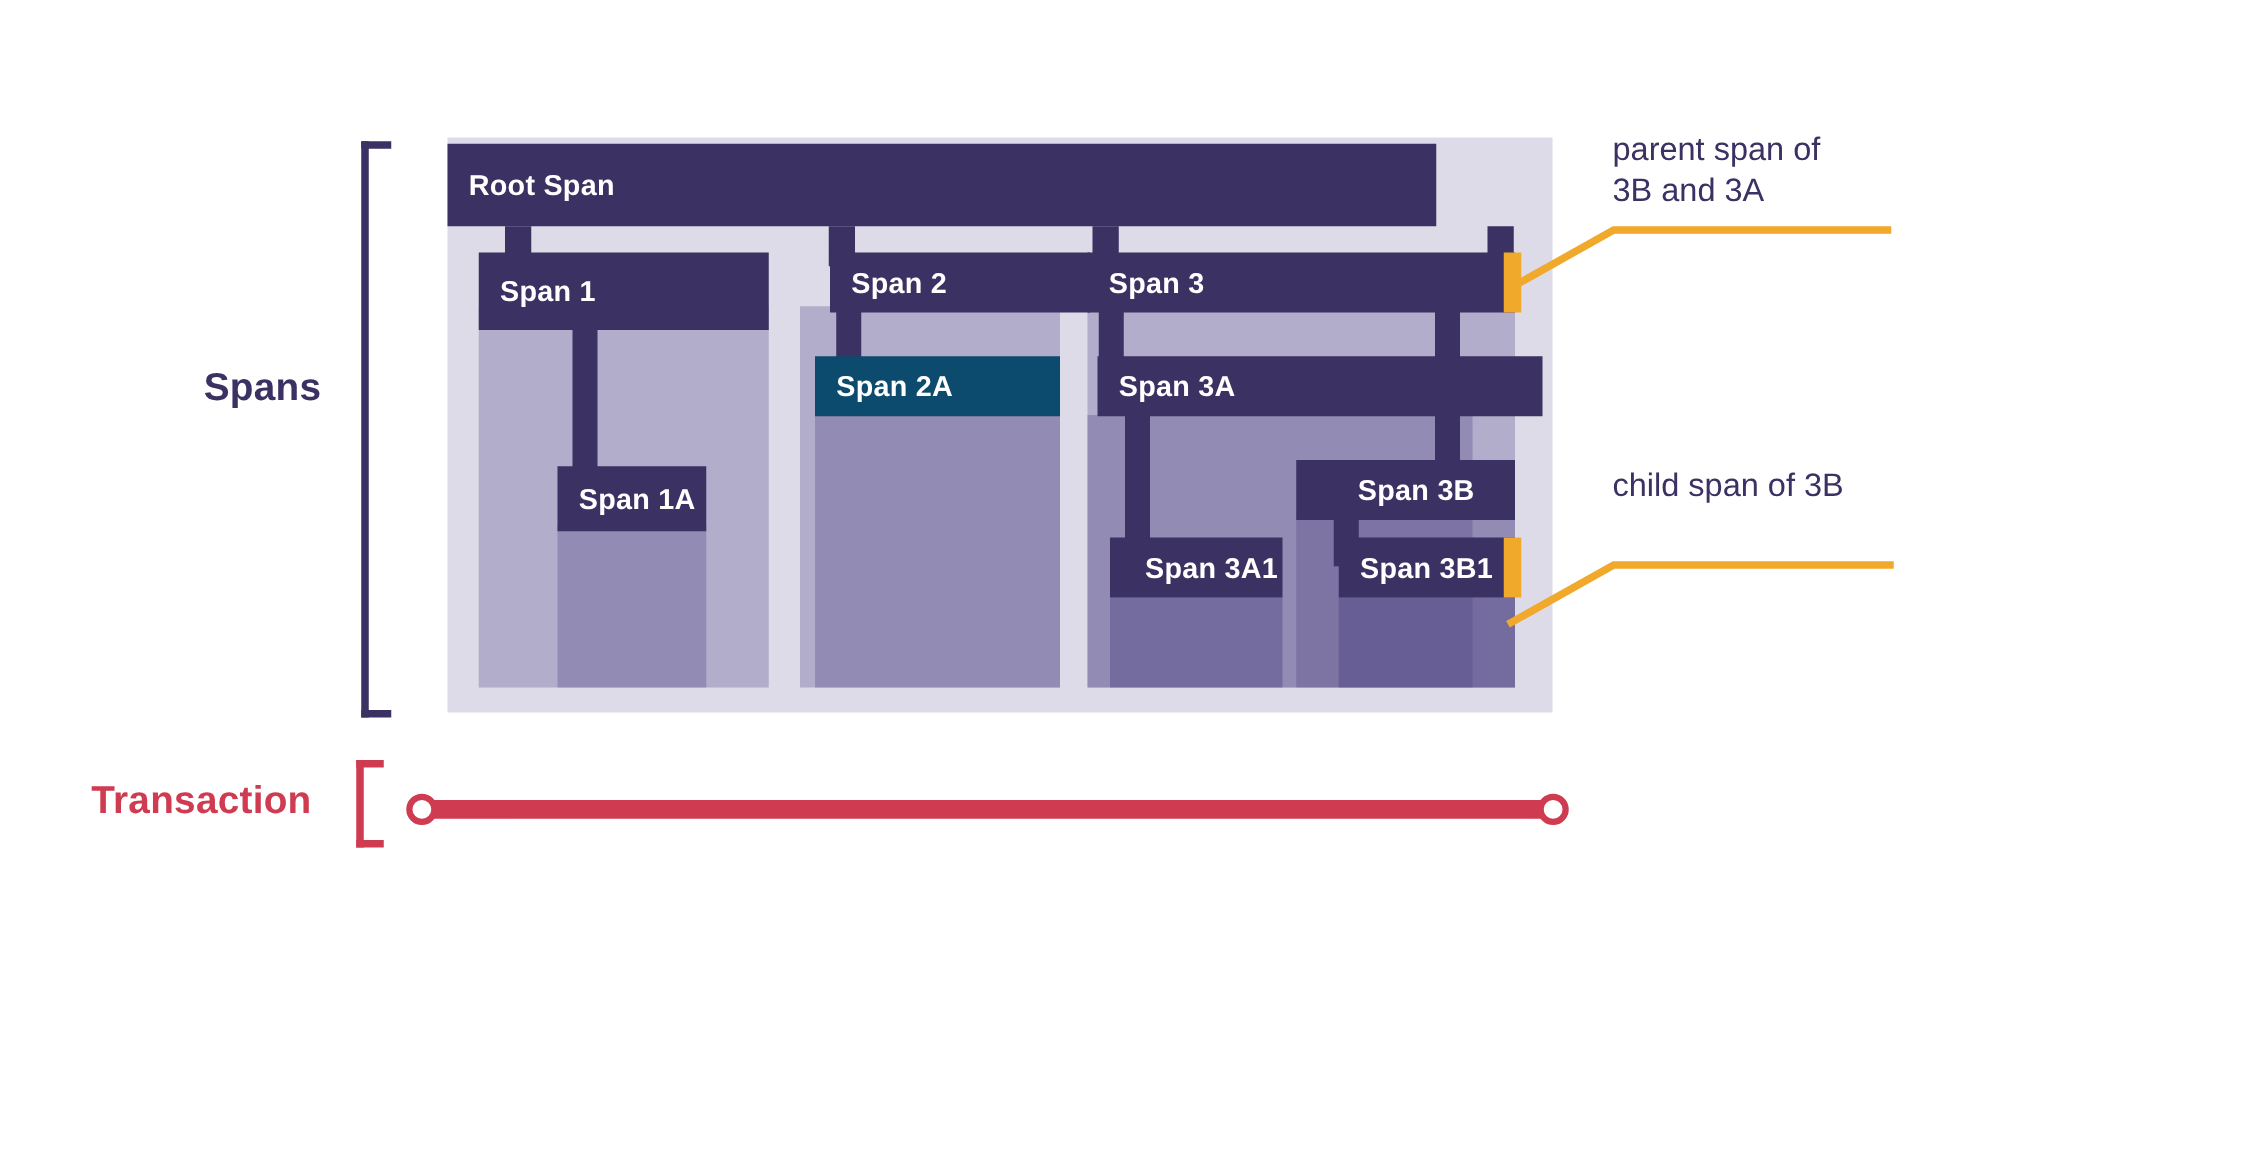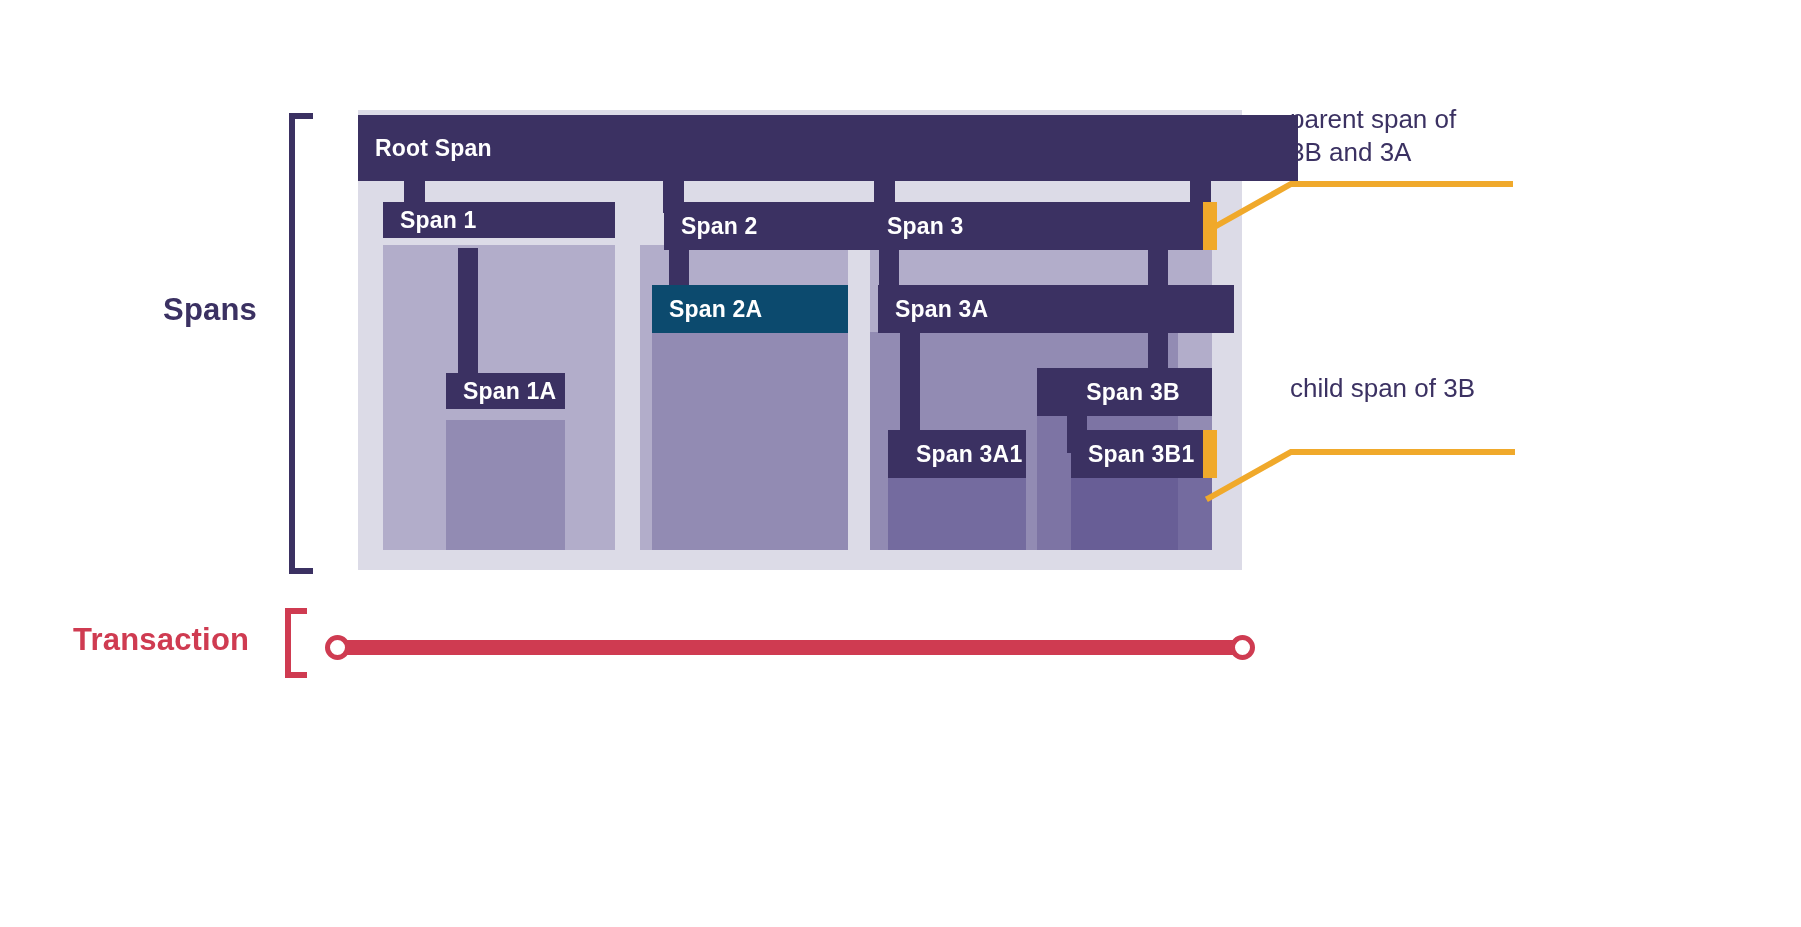--- a/index.html
+++ b/index.html
@@ -89,36 +89,36 @@
 </head>
 <body>
 
 <div class="stage">
 
   <div class="bracket" id="spans-bracket"></div>
   <div class="side-label" id="spans-label">Spans</div>
 
   <div id="spans-panel">
 
-    <div class="blk bar" style="left:0px;top:5px;width:940px;height:66px;">
+    <div class="blk bar" style="left:0px;top:5px;width:791px;height:66px;">
       <span>Root Span</span>
     </div>
 
     <div class="blk stem" style="left:46px;top:71px;width:21px;height:32px;"></div>
     <div class="blk stem" style="left:305px;top:71px;width:21px;height:32px;"></div>
     <div class="blk stem" style="left:516px;top:71px;width:21px;height:32px;"></div>
     <div class="blk stem" style="left:832px;top:71px;width:21px;height:32px;"></div>
 
     <div class="blk body" style="left:25px;top:135px;width:232px;height:305px;"></div>
-    <div class="blk bar" style="left:25px;top:92px;width:232px;height:36px;">
+    <div class="blk bar" style="left:25px;top:92px;width:232px;height:62px;">
       <span>Span 1</span>
     </div>
     <div class="blk stem" style="left:100px;top:138px;width:20px;height:148px;"></div>
     <div class="blk body l3" style="left:88px;top:310px;width:119px;height:130px;"></div>
-    <div class="blk bar" style="left:88px;top:263px;width:119px;height:36px;text-align:center;">
+    <div class="blk bar" style="left:88px;top:263px;width:119px;height:52px;text-align:center;">
       <span>Span 1A</span>
     </div>
 
     <div class="blk body" style="left:282px;top:135px;width:208px;height:305px;"></div>
     <div class="blk bar" style="left:282px;top:92px;width:208px;height:48px;margin-left:24px;">
       <span>Span 2</span>
     </div>
     <div class="blk stem" style="left:311px;top:138px;width:20px;height:62px;"></div>
     <div class="blk body l3" style="left:294px;top:222px;width:196px;height:218px;"></div>
     <div class="blk bar deep" style="left:294px;top:175px;width:196px;height:48px;">

